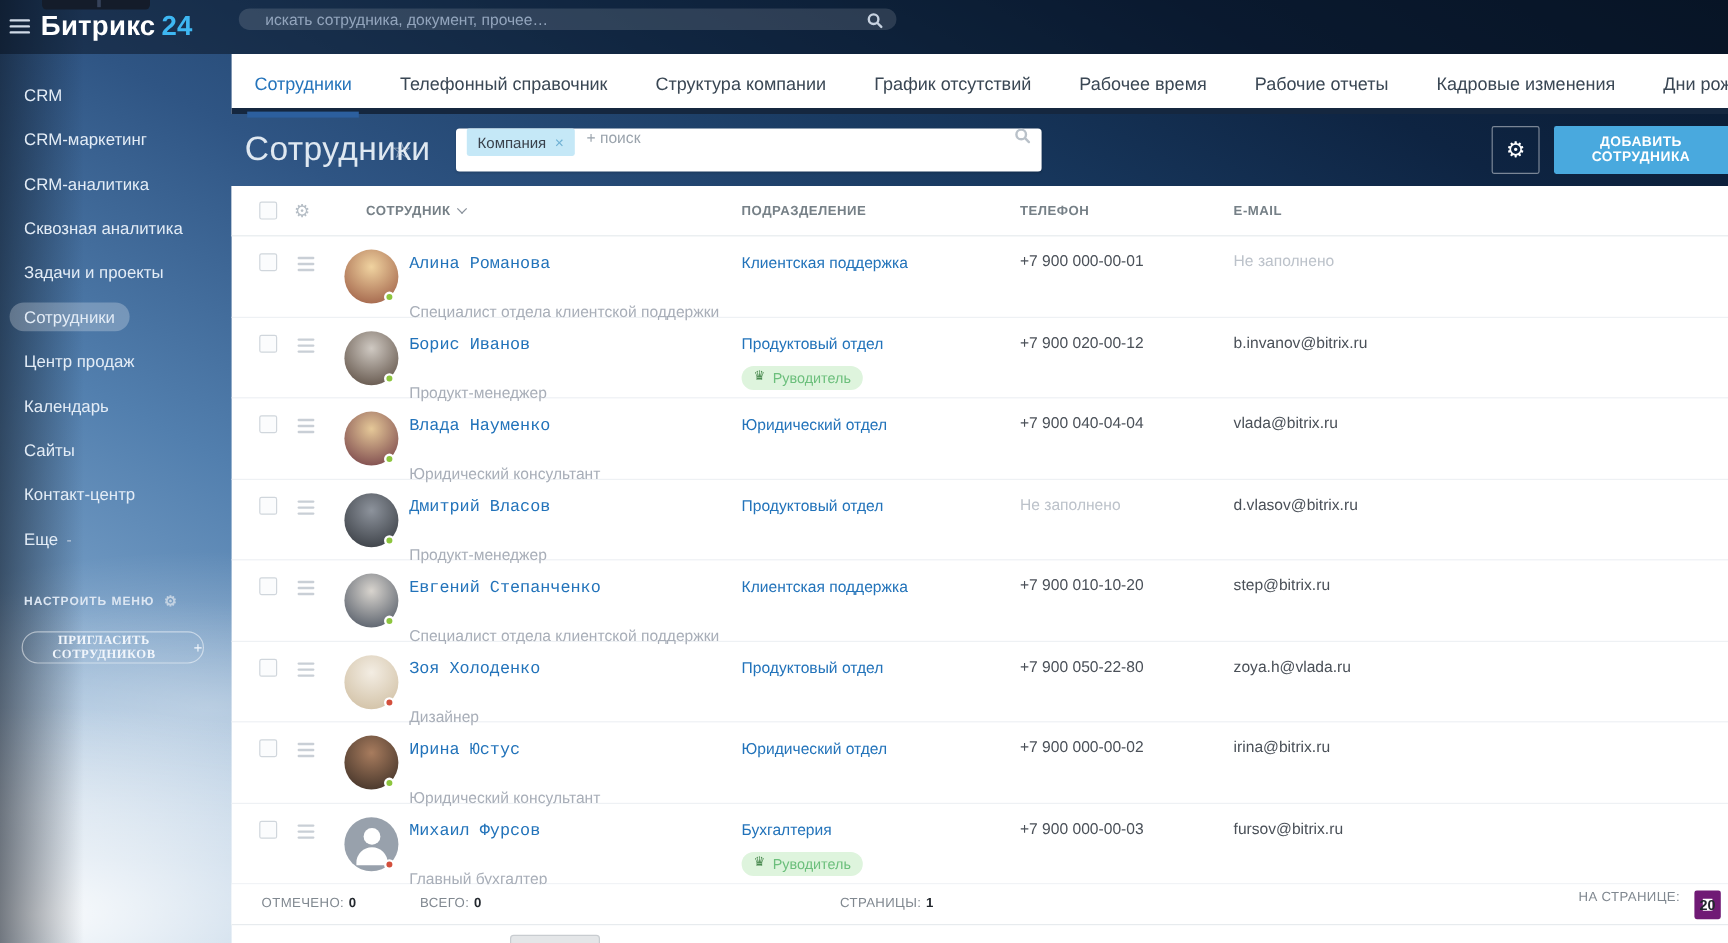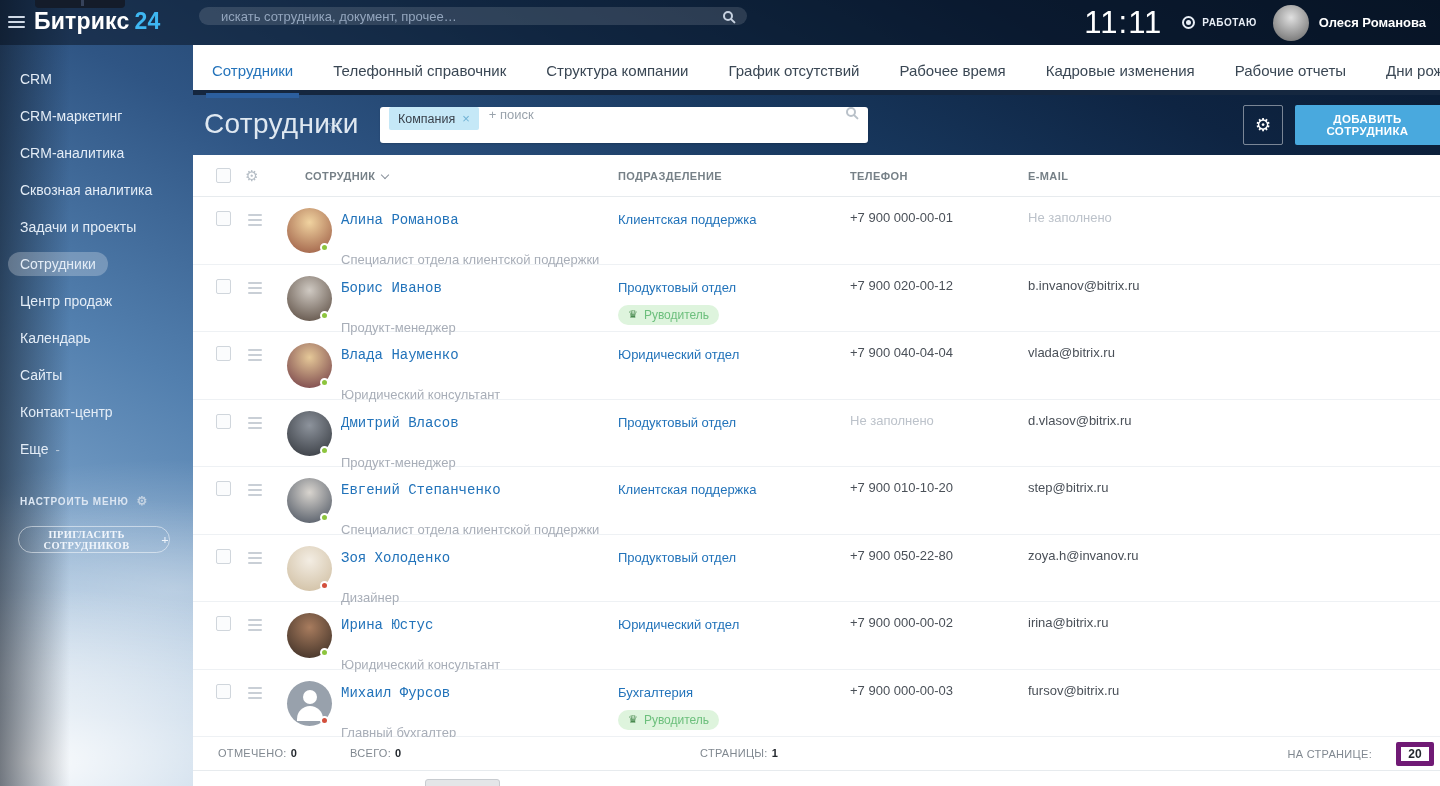--- a/index.html
+++ b/index.html
@@ -79,23 +79,23 @@
   .badge{ display:inline-flex; align-items:center; gap:6px; margin-top:9px; background:#def4dd; border-radius:11px; padding:3px 10px; font-size:12px; color:#6cbf7c; }
   .badge .crown{ color:#4a8a50; font-size:11px; line-height:1; }
   .cell-phone{ position:absolute; left:657px; top:13px; font-size:13px; color:#4a5058; }
   .cell-email{ position:absolute; left:835px; top:13px; font-size:13px; color:#4a5058; }
   .empty{ color:#bcc2ca !important; }
   
   .tfoot{ position:relative; height:34px; border-bottom:1px solid #e7ebee; background:#ffffff; }
   .f-item{ position:absolute; top:10px; font-size:11px; color:#808890; letter-spacing:.3px; }
   .f-item b{ color:#23282e; margin-left:4px; }
   .f-checked{ left:25px; } .f-total{ left:157px; } .f-pages{ left:507px; }
-  .f-right{ position:absolute; right:6px; top:5px; display:flex; align-items:center; gap:24px; }
+  .f-right{ position:absolute; right:6px; top:5px; display:flex; align-items:flex-start; gap:12px; }
   .f-right .lbl{ font-size:11px; color:#808890; letter-spacing:.3px; }
-  .pp-box{ width:38px; height:24px; border:5px solid #701a75; border-radius:2px; display:flex; align-items:center; justify-content:center; font-size:12px; font-weight:bold; color:#23282e; cursor:pointer; background:#fff; }
+  .pp-box{ width:22px; height:24px; border:7px solid #701a75; border-radius:2px; display:flex; align-items:center; justify-content:center; font-size:12px; font-weight:bold; color:#23282e; cursor:pointer; background:#fff; }
   .bottom-artifact{ position:absolute; left:232px; top:624px; width:75px; height:10px; background:#e4e6e8; border:1px solid #c8ccd0; border-radius:3px 3px 0 0; }
   
   .sidebar{ position:absolute; left:0; top:45px; width:193px; }
   .side-menu{ padding:14px 0 0 0; }
   .side-item{ display:flex; align-items:center; padding:5px 12px 5px 20px; margin:3px 0; font-size:14px; color:#e3ecf6; cursor:pointer; }
   .side-item .pill{ padding:4px 12px; margin-left:-12px; border-radius:14px; }
   .side-item.active .pill{ background:rgba(255,255,255,.25); }
   .side-chev{ display:none; color:#bccbdb; font-size:13px; margin-left:7px; }
   .side-item.has-chev .side-chev{ display:inline; }
   .menu-config{ display:flex; align-items:center; gap:8px; margin:28px 0 0 20px; font-size:10px; font-weight:bold; letter-spacing:.8px; color:#dce6f2; cursor:pointer; }
@@ -117,33 +117,20 @@
           <i></i>
           <i></i>
           <i></i>
         </span>
       <span class="logo-text"><span>Битрикс</span><span class="n24">24</span></span>
     </div>
     <div class="searchpill">
       <span class="ph">искать сотрудника, документ, прочее…</span>
       <span class="mag"></span>
     </div>
-    <div class="top-right">
-      <span class="clock">11:11</span>
-      <span class="status">
-        <span class="ring">
-            <i></i>
-          </span>
-        <span class="st-label">РАБОТАЮ</span>
-      </span>
-      <span class="user">
-        <span class="uavatar" style="background: radial-gradient(circle at 50% 35%, rgb(224, 224, 224), rgb(99, 99, 99));"></span>
-        <span class="uname">Олеся Романова</span>
-      </span>
-    </div>
   </div>
 
   <div class="sidebar">
     <div class="side-menu">
         <div class="side-item">
     <span class="pill"><span class="side-label">CRM</span></span>
   </div>
         <div class="side-item">
     <span class="pill"><span class="side-label">CRM-маркетинг</span></span>
   </div>
@@ -195,24 +182,24 @@
       <div class="tab">
         <span class="tab-label">Структура компании</span>
       </div>
       <div class="tab">
         <span class="tab-label">График отсутствий</span>
       </div>
       <div class="tab">
         <span class="tab-label">Рабочее время</span>
       </div>
       <div class="tab">
+        <span class="tab-label">Рабочие отчеты</span>
+      </div>
+      <div class="tab">
         <span class="tab-label">Кадровые изменения</span>
-      </div>
-      <div class="tab">
-        <span class="tab-label">Рабочие отчеты</span>
       </div>
       <div class="tab">
         <span class="tab-label">Дни рождения</span>
       </div>
     </div>
 
   <div class="page-title">Сотрудники</div>
   <span class="fav-star">☆</span>
   <div class="filterbox">
     <span class="ftag">
@@ -351,21 +338,21 @@
     <span class="dot offline"></span>
     <div class="who">
       <a class="name-link">Зоя Холоденко</a>
       <div class="position">Дизайнер</div>
     </div>
     <div class="cell-dept">
       <a class="dept-link">Продуктовый отдел</a>
       
     </div>
     <span class="cell-phone">+7 900 050-22-80</span>
-    <span class="cell-email">zoya.h@invanov.ru</span>
+    <span class="cell-email">zoya.h@vlada.ru</span>
   </div>
         <div class="row">
     <span class="checkbox"></span>
     <span class="drag">
             <i></i>
             <i></i>
             <i></i>
           </span>
     <span class="avatar" style="background: radial-gradient(circle at 50% 32%, rgb(168, 124, 94), rgb(54, 42, 34));"></span>
     <span class="dot online"></span>

